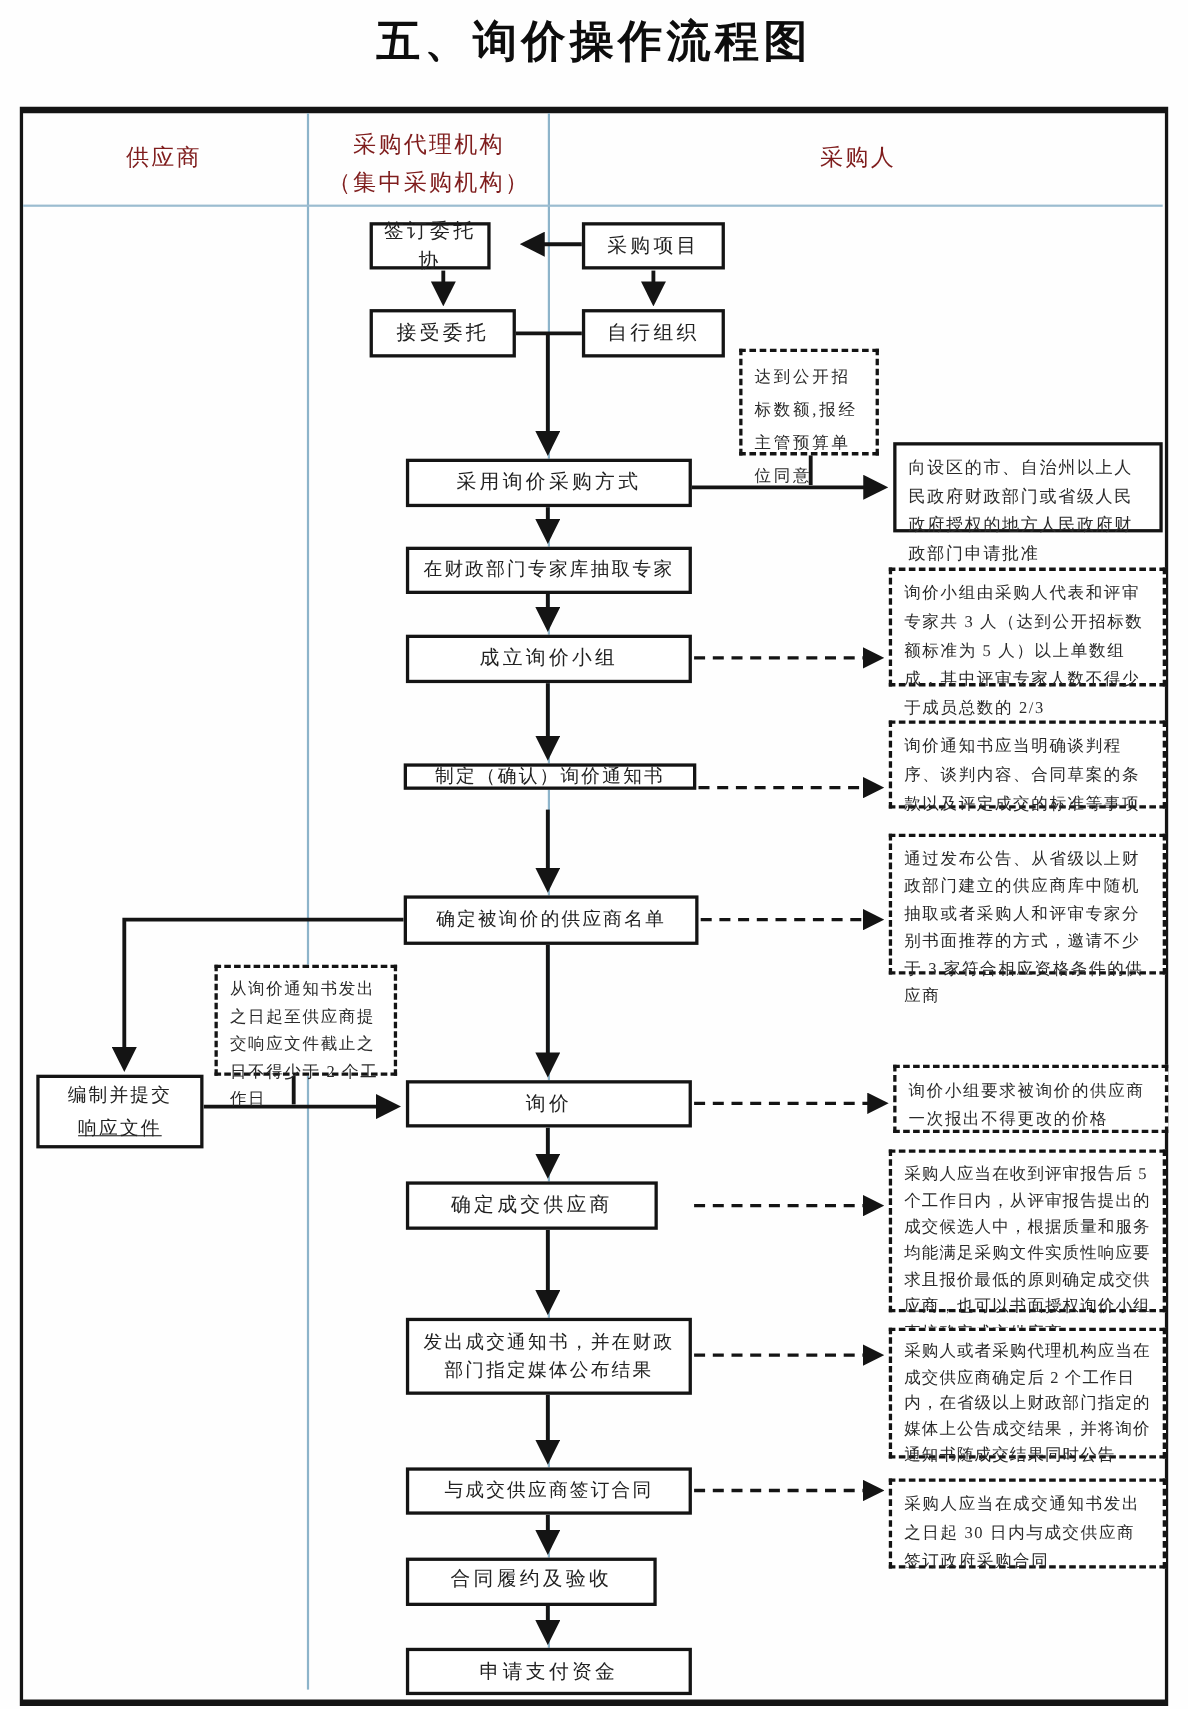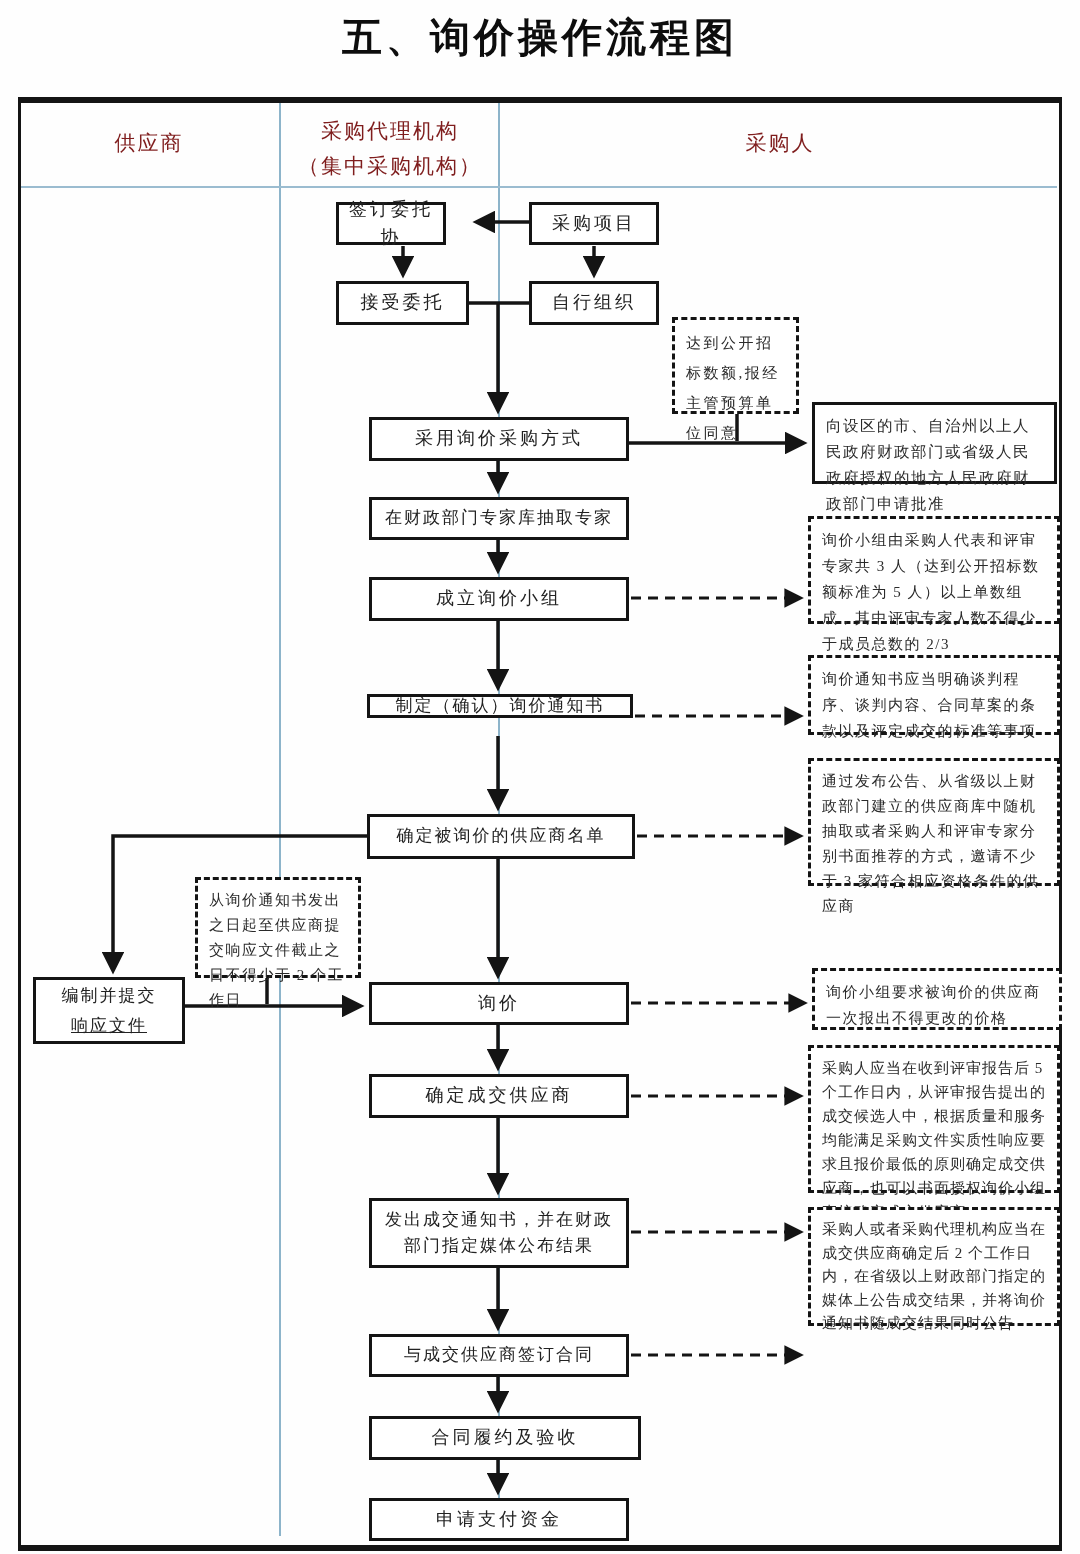--- a/index.html
+++ b/index.html
@@ -88,29 +88,30 @@
   <div class="node" style="left:369px;top:417px;width:260px;height:44px;">采用询价采购方式</div>
   <div class="node small-text" style="left:369px;top:497px;width:260px;height:43px;">在财政部门专家库抽取专家</div>
   <div class="node" style="left:369px;top:577px;width:260px;height:44px;">成立询价小组</div>
   <div class="node small-text" style="left:367px;top:694px;width:266px;height:24px;">制定（确认）询价通知书</div>
   <div class="node small-text" style="left:367px;top:814px;width:268px;height:45px;">确定被询价的供应商名单</div>
   <div class="node small-text" style="left:33px;top:977px;width:152px;height:67px;line-height:30px;">
     <span style="display:block;">编制并提交</span>
     <span style="display:block;text-decoration:underline;">响应文件</span>
   </div>
   <div class="node" style="left:369px;top:982px;width:260px;height:43px;">询价</div>
-  <div class="node" style="left:369px;top:1074px;width:260px;height:44px;">确定成交供应商</div>
+  <div class="node" style="left:369px;top:1074px;width:229px;height:44px;">确定成交供应商</div>
   <div class="node small-text" style="left:369px;top:1198px;width:260px;height:70px;padding:4px 10px;">发出成交通知书，并在财政部门指定媒体公布结果</div>
   <div class="node small-text" style="left:369px;top:1334px;width:260px;height:43px;">与成交供应商签订合同</div>
-  <div class="node" style="left:369px;top:1416px;width:272px;height:44px;">合同履约及验收</div>
+  <div class="node" style="left:369px;top:1416px;width:228px;height:44px;font-family:Liberation Mono, monospace;">合同履约及验收</div>
   <div class="node" style="left:369px;top:1498px;width:260px;height:43px;">申请支付资金</div>
 
   <div class="ann" style="left:672px;top:317px;width:127px;height:97px;line-height:30px;letter-spacing:2.5px;">达到公开招标数额,报经主管预算单位同意</div>
   <div class="ann solid" style="left:812px;top:402px;width:245px;height:82px;line-height:26px;font-size:15.5px;">向设区的市、自治州以上人民政府财政部门或省级人民政府授权的地方人民政府财政部门申请批准</div>
   <div class="ann" style="left:808px;top:516px;width:252px;height:108px;line-height:26px;">询价小组由采购人代表和评审专家共 3 人（达到公开招标数额标准为 5 人）以上单数组成，其中评审专家人数不得少于成员总数的 2/3</div>
   <div class="ann" style="left:808px;top:655px;width:252px;height:80px;line-height:26px;">询价通知书应当明确谈判程序、谈判内容、合同草案的条款以及评定成交的标准等事项</div>
   <div class="ann" style="left:808px;top:758px;width:252px;height:128px;line-height:25px;">通过发布公告、从省级以上财政部门建立的供应商库中随机抽取或者采购人和评审专家分别书面推荐的方式，邀请不少于 3 家符合相应资格条件的供应商</div>
   <div class="ann" style="left:195px;top:877px;width:166px;height:101px;line-height:25px;">从询价通知书发出之日起至供应商提交响应文件截止之日不得少于 2 个工作日</div>
   <div class="ann" style="left:812px;top:968px;width:250px;height:62px;line-height:26px;">询价小组要求被询价的供应商一次报出不得更改的价格</div>
   <div class="ann" style="left:808px;top:1045px;width:252px;height:148px;line-height:24px;letter-spacing:1px;">采购人应当在收到评审报告后 5 个工作日内，从评审报告提出的成交候选人中，根据质量和服务均能满足采购文件实质性响应要求且报价最低的原则确定成交供应商，也可以书面授权询价小组直接确定成交供应商</div>
   <div class="ann" style="left:808px;top:1207px;width:252px;height:119px;line-height:23.5px;letter-spacing:1px;">采购人或者采购代理机构应当在成交供应商确定后 2 个工作日内，在省级以上财政部门指定的媒体上公告成交结果，并将询价通知书随成交结果同时公告</div>
+  <div class="ann" style="left:808px;top:1344px;width:252px;height:82px;line-height:26px;">采购人应当在成交通知书发出之日起 30 日内与成交供应商签订政府采购合同</div>
 
 </div>
 
 </body></html>

